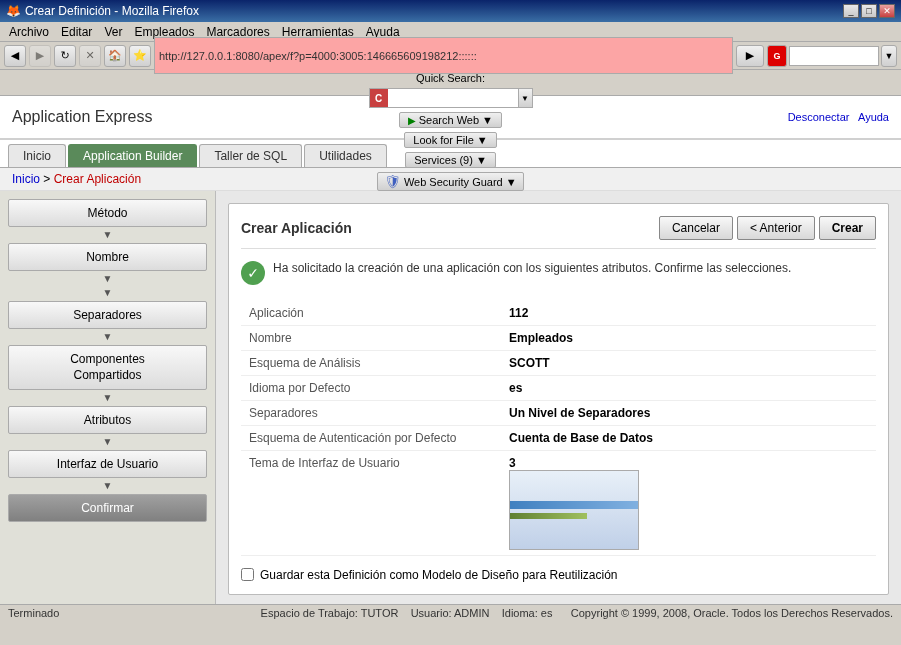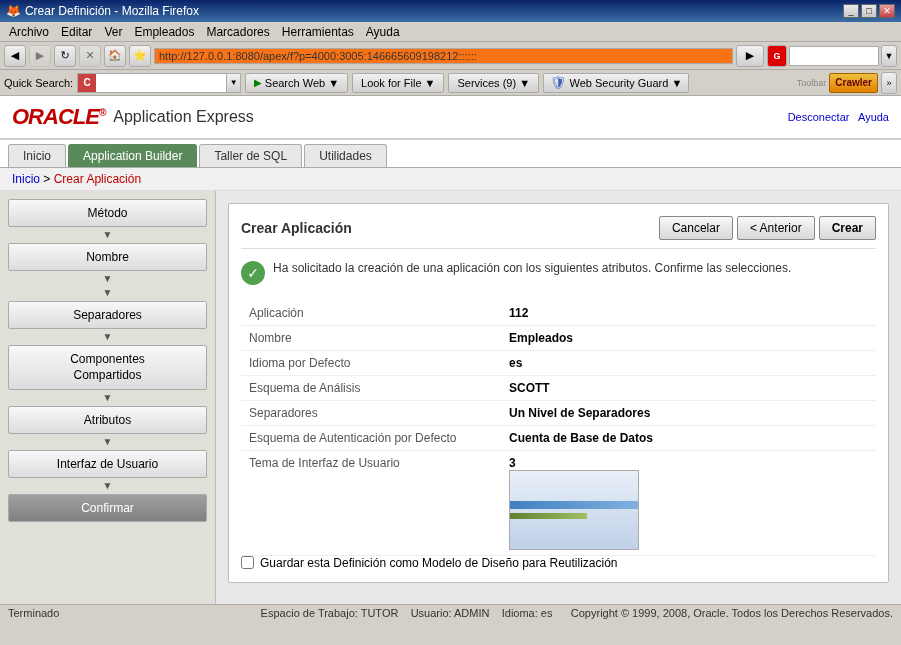--- a/index.html
+++ b/index.html
@@ -55,23 +55,23 @@
       width: 22px; height: 22px;
       background: linear-gradient(to bottom, #f0f0f0, #d0d0d0);
       border: 1px solid #aaa;
       border-radius: 3px;
       display: flex; align-items: center; justify-content: center;
       cursor: pointer; font-size: 11px;
     }
     .nav-btn.disabled { opacity: 0.5; }
     .address-bar {
       flex: 1;
-      height: 16px;
-      border: 1px solid #aaa;
-      background: #f97316;
+      height: 37px;
+      border: 1px solid #aaa;
+      background: #fca5a5;
       padding: 1px 4px;
       font-size: 11px;
       display: flex; align-items: center;
     }
     .search-box {
       display: flex;
       align-items: center;
       gap: 2px;
     }
     .search-input-nav {
@@ -84,20 +84,21 @@
 
     
     .toolbar {
       background: #d4d0c8;
       padding: 2px 4px;
       display: flex;
       align-items: center;
       gap: 4px;
       height: 26px;
       border-bottom: 1px solid #aaa;
+      flex-direction: column;
     }
     .quick-search-label { font-size: 11px; color: #000; }
     .quick-search-box {
       display: flex; align-items: center;
       border: 1px solid #aaa;
       background: white;
       height: 20px;
     }
     .qs-icon {
       background: #c84040;
@@ -370,20 +371,21 @@
       position: absolute;
       top: 42px;
       left: 0;
     }
 
     
     .checkbox-row {
       display: flex;
       align-items: flex-start;
       gap: 6px;
+      margin-top: 12px;
       font-size: 12px;
     }
     .status-bar {
       background: #d4d0c8;
       display: flex;
       justify-content: space-between;
       padding: 2px 8px;
       font-size: 11px;
       color: #333;
       border-top: 1px solid #aaa;
@@ -461,21 +463,20 @@
     <span style="font-size:9px;color:#888;">Toolbar</span>
     <div class="crawler-badge">
       <span>Crawler</span>
     </div>
     <div class="nav-btn" style="width:16px;font-size:9px;">»</div>
   </div>
 </div>
 
 <div class="apex-header">
   <div class="oracle-logo">
-    <span class="oracle-text">ORACLE<span class="oracle-tm">®</span></span>
     <span class="apex-title-text">Application Express</span>
   </div>
   <div class="header-links">
     <a>Desconectar</a>
     &nbsp;
     <a>Ayuda</a>
   </div>
 </div>
 
 <div class="tab-nav">
@@ -553,26 +554,26 @@
         <tbody>
           <tr>
             <td>Aplicación</td>
             <td>112</td>
           </tr>
           <tr>
             <td>Nombre</td>
             <td>Empleados</td>
           </tr>
           <tr>
+            <td>Esquema de Análisis</td>
+            <td>SCOTT</td>
+          </tr>
+          <tr>
             <td>Idioma por Defecto</td>
             <td>es</td>
-          </tr>
-          <tr>
-            <td>Esquema de Análisis</td>
-            <td>SCOTT</td>
           </tr>
           <tr>
             <td>Separadores</td>
             <td>Un Nivel de Separadores</td>
           </tr>
           <tr>
             <td>Esquema de Autenticación por Defecto</td>
             <td>Cuenta de Base de Datos</td>
           </tr>
           <tr>

